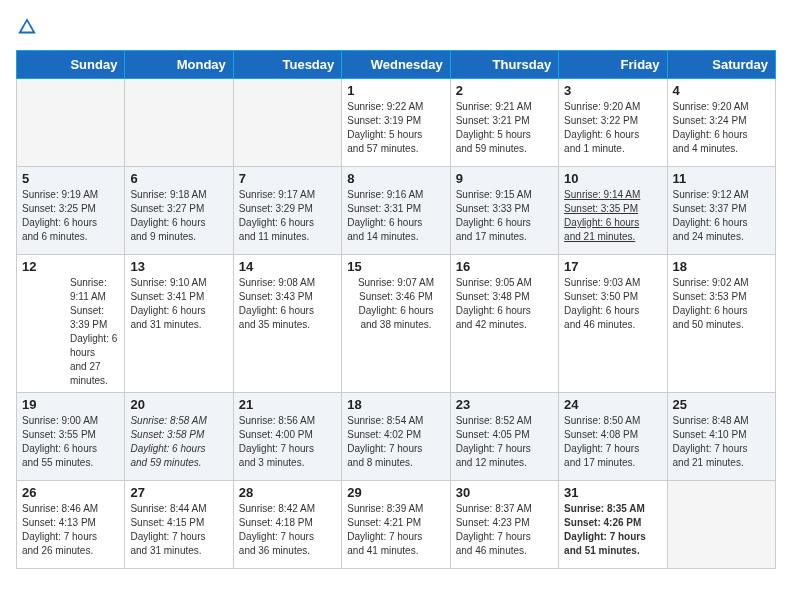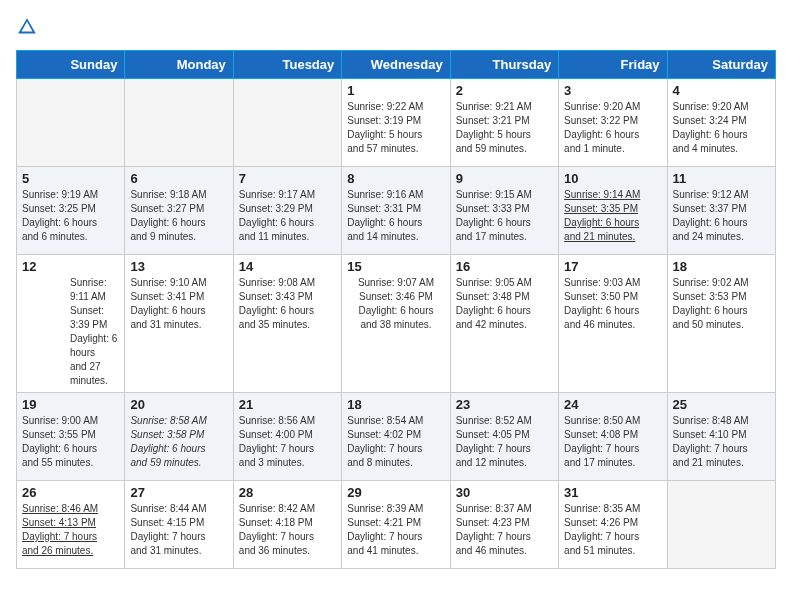--- a/index.html
+++ b/index.html
@@ -309,21 +309,21 @@
           <div class="day-number">25</div>
           <div class="day-detail" style="white-space: pre-line;">Sunrise: 8:48 AM
 Sunset: 4:10 PM
 Daylight: 7 hours
 and 21 minutes.</div>
         </td>
       </tr>
       <tr class="week-row-4">
         <td>
           <div class="day-number">26</div>
-          <div class="day-detail" style="white-space: pre-line; text-decoration: underline;">Sunrise: 8:46 AM
+          <div class="day-detail" style="white-space: pre-line;">Sunrise: 8:46 AM
 Sunset: 4:13 PM
 Daylight: 7 hours
 and 26 minutes.</div>
         </td>
         <td>
           <div class="day-number">27</div>
           <div class="day-detail" style="white-space: pre-line;">Sunrise: 8:44 AM
 Sunset: 4:15 PM
 Daylight: 7 hours
 and 31 minutes.</div>
@@ -344,21 +344,21 @@
         </td>
         <td>
           <div class="day-number">30</div>
           <div class="day-detail" style="white-space: pre-line;">Sunrise: 8:37 AM
 Sunset: 4:23 PM
 Daylight: 7 hours
 and 46 minutes.</div>
         </td>
         <td>
           <div class="day-number">31</div>
-          <div class="day-detail" style="white-space: pre-line;">Sunrise: 8:35 AM
+          <div class="day-detail" style="white-space: pre-line; font-weight: bold;">Sunrise: 8:35 AM
 Sunset: 4:26 PM
 Daylight: 7 hours
 and 51 minutes.</div>
         </td>
         <td class="empty"></td>
       </tr>
     </tbody>
 </table>
 
 </body></html>

